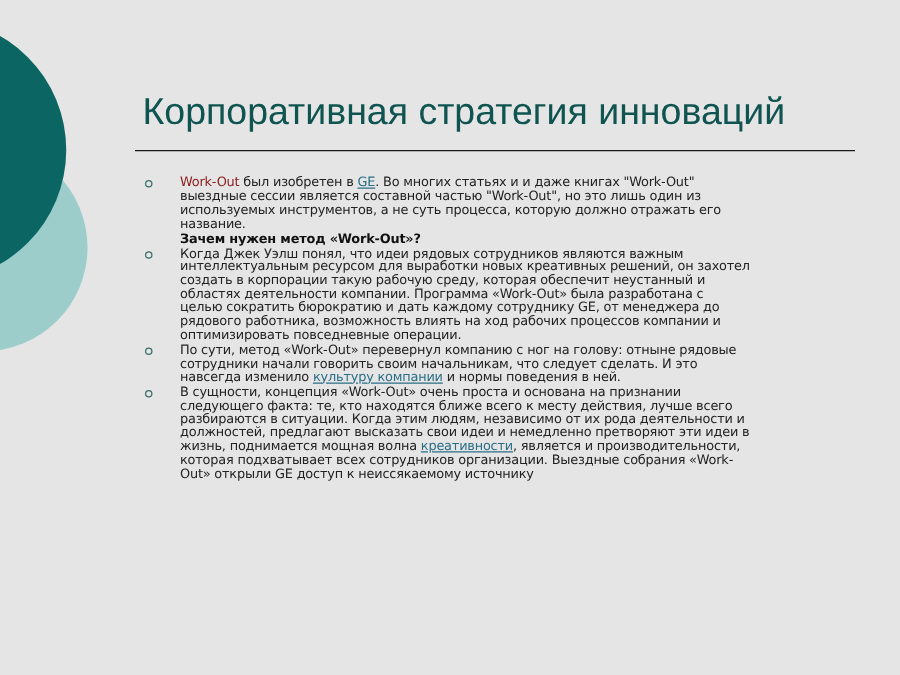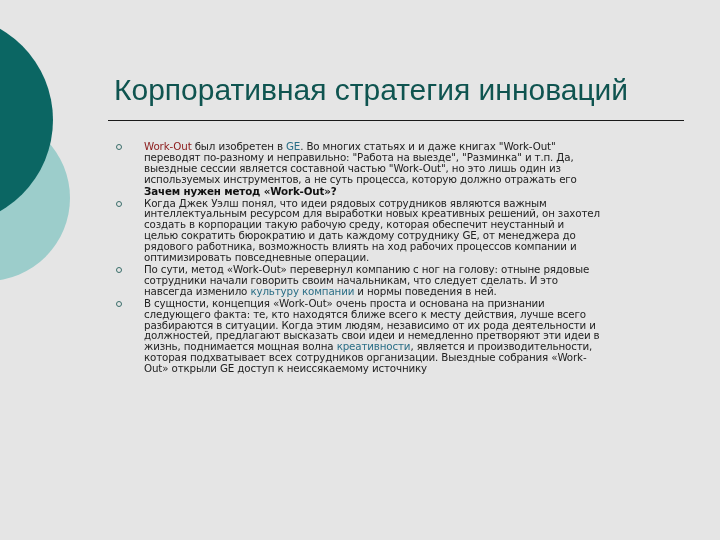--- a/index.html
+++ b/index.html
@@ -75,21 +75,21 @@
       position: absolute;
       left: 0;
       top: 3px;
       width: 4px;
       height: 4px;
       border: 1px solid #3a6e6a;
       border-radius: 50%;
     }
     .line { display: block; white-space: nowrap; }
     .red-bold { color: #8b1a1a; font-weight: normal; text-align: center; }
-    .link { color: #2a6e86; }
+    .link { color: #2a6e86; text-decoration: underline; }
     .sub-heading {
       display: block;
       font-weight: bold;
       color: #111111;
       white-space: nowrap;
       margin-top: 1px;
     }
   </style>
 </head>
 <body>
@@ -99,31 +99,32 @@
   <div class="circle-dark"></div>
 
   <div class="title">Корпоративная стратегия инноваций</div>
   <div class="title-rule"></div>
 
   <div class="content">
 
     <div class="bullet" style="margin-bottom:1px;">
       <span class="dot"></span>
       <span class="line"><span class="red-bold">Work-Out</span><span> был изобретен в </span><a class="link">GE</a><span>. Во многих статьях и и даже книгах "Work-Out"</span></span>
-      <span class="line">переводят по-разному и неправильно: "Работа на выезде", "Разминка" и т.п. Да,</span>
       <span class="line">выездные сессии является составной частью "Work-Out", но это лишь один из</span>
       <span class="line">используемых инструментов, а не суть процесса, которую должно отражать его</span>
+      <span class="line">название.</span>
       <span class="sub-heading">Зачем нужен метод «Work-Out»?</span>
     </div>
 
     <div class="bullet" style="margin-bottom:1px;">
       <span class="dot"></span>
       <span class="line">Когда Джек Уэлш понял, что идеи рядовых сотрудников являются важным</span>
       <span class="line">интеллектуальным ресурсом для выработки новых креативных решений, он захотел</span>
       <span class="line">создать в корпорации такую рабочую среду, которая обеспечит неустанный и</span>
+      <span class="line">областях деятельности компании. Программа «Work-Out» была разработана с</span>
       <span class="line">целью сократить бюрократию и дать каждому сотруднику GE, от менеджера до</span>
       <span class="line">рядового работника, возможность влиять на ход рабочих процессов компании и</span>
       <span class="line">оптимизировать повседневные операции.</span>
     </div>
 
     <div class="bullet" style="margin-bottom:1px;">
       <span class="dot"></span>
       <span class="line">По сути, метод «Work-Out» перевернул компанию с ног на голову: отныне рядовые</span>
       <span class="line">сотрудники начали говорить своим начальникам, что следует сделать. И это</span>
       <span class="line"><span>навсегда изменило </span><a class="link">культуру компании</a><span> и нормы поведения в ней.</span></span>

